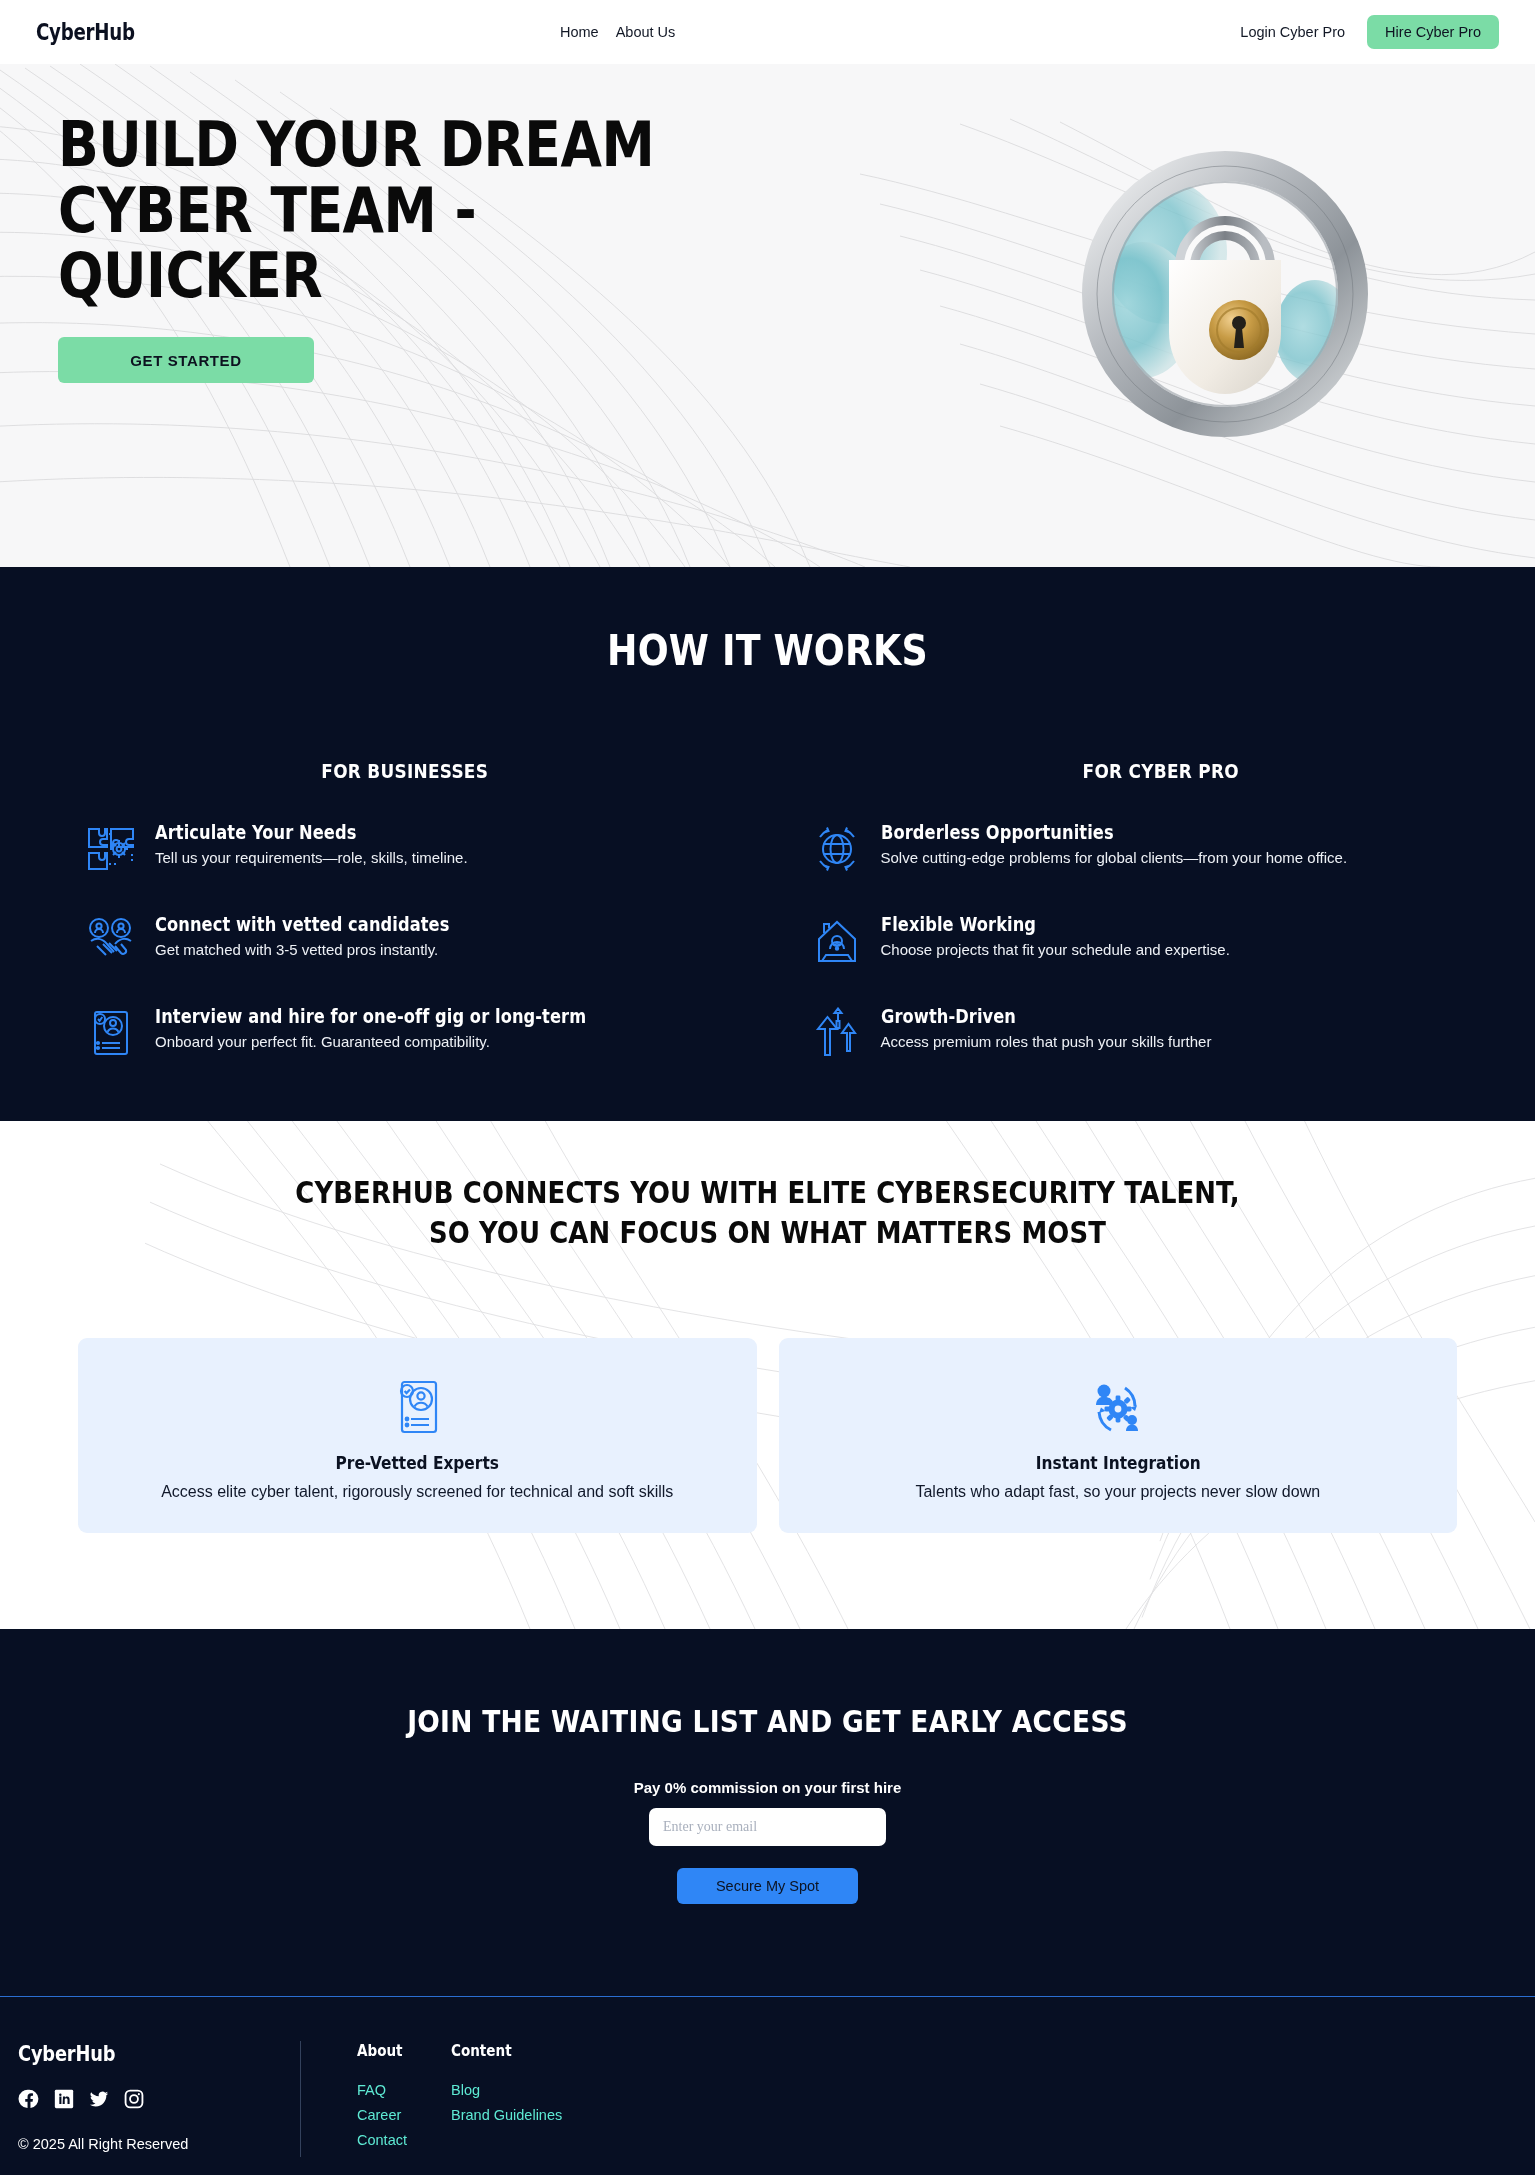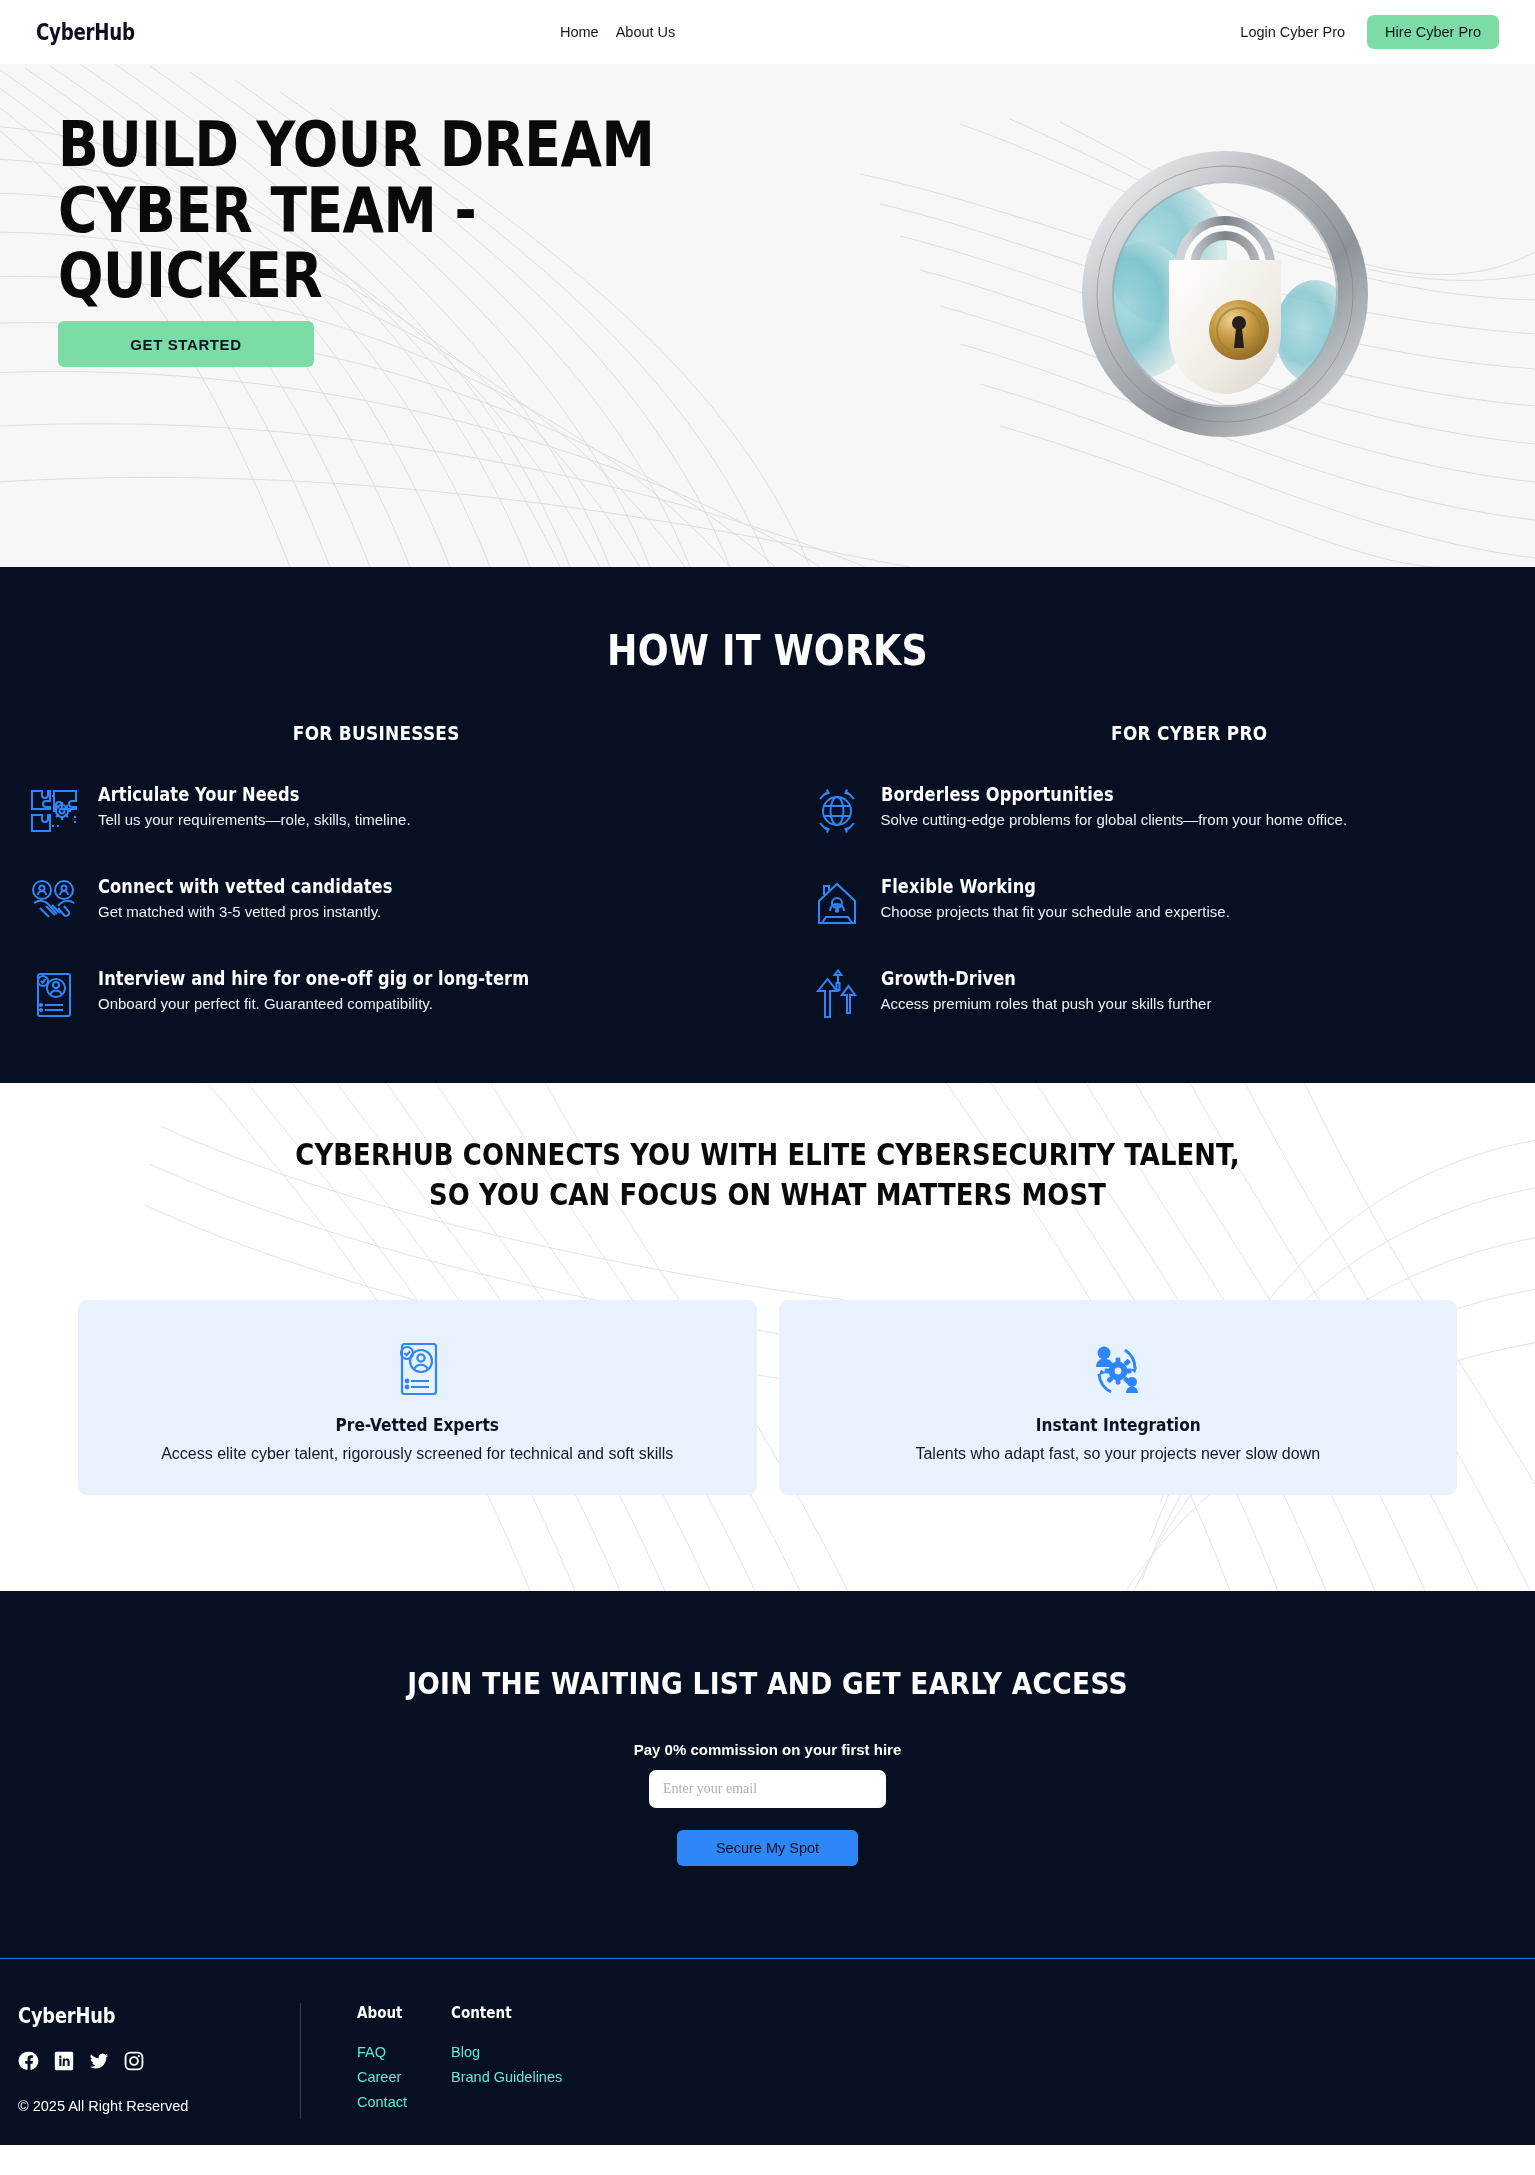--- a/index.html
+++ b/index.html
@@ -44,39 +44,39 @@
   h1.hero-title {
     font-family:"Liberation Sans Narrow","DejaVu Sans Condensed","Liberation Sans",sans-serif;
     font-weight:700; font-size:62px; line-height:1.06; letter-spacing:-0.5px;
     color:#0a0a0a; max-width:640px; text-transform:uppercase;
     transform:scaleX(0.96); transform-origin:left top;
   }
   .hero-sub {
     margin-top:26px; font-size:17px; color:#1d2433; letter-spacing:0.1px;
   }
   .btn-started {
-    margin-top:12px; background:#7bdca6; color:#0d1220; border:none;
+    margin-top:28px; background:#7bdca6; color:#0d1220; border:none;
     border-radius:6px; width:256px; height:46px;
     font-family:"Liberation Sans",sans-serif; font-weight:700; font-size:15px;
     letter-spacing:0.6px; cursor:pointer;
   }
   .hero-art {
     position:absolute; right:138px; top:58px; width:350px; height:340px; z-index:2;
   }
 
   
   .hiw { background:#070f23; color:#ffffff; padding:58px 0 62px; }
   .sec-title {
     font-family:"Liberation Sans Narrow","DejaVu Sans Condensed","Liberation Sans",sans-serif;
     font-weight:700; text-transform:uppercase; text-align:center;
     font-size:43px; letter-spacing:0.2px; color:#ffffff;
     transform:scaleX(0.94);
   }
   .hiw-cols {
-    display:flex; margin-top:46px; padding:0 28px; gap:86px;
+    display:flex; margin-top:84px; padding:0 85px; gap:86px;
   }
   .hiw-col { flex:1; }
   .col-head {
     font-family:"Liberation Sans Narrow","DejaVu Sans Condensed","Liberation Sans",sans-serif;
     font-weight:700; font-size:20px; letter-spacing:0.3px;
     text-align:center; text-transform:uppercase; margin-bottom:38px;
     transform:scaleX(0.94);
   }
   .col-right .col-head { margin-left:60px; }
   .item { display:flex; gap:18px; margin-bottom:38px; align-items:flex-start; }

